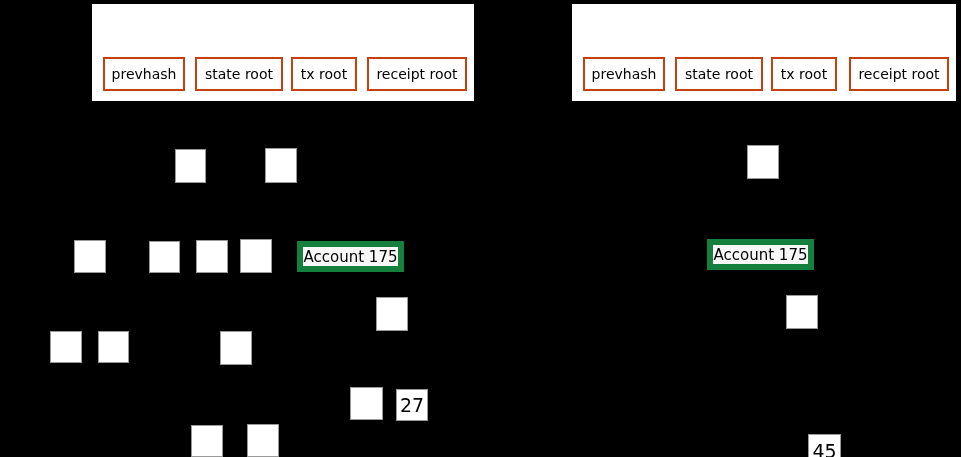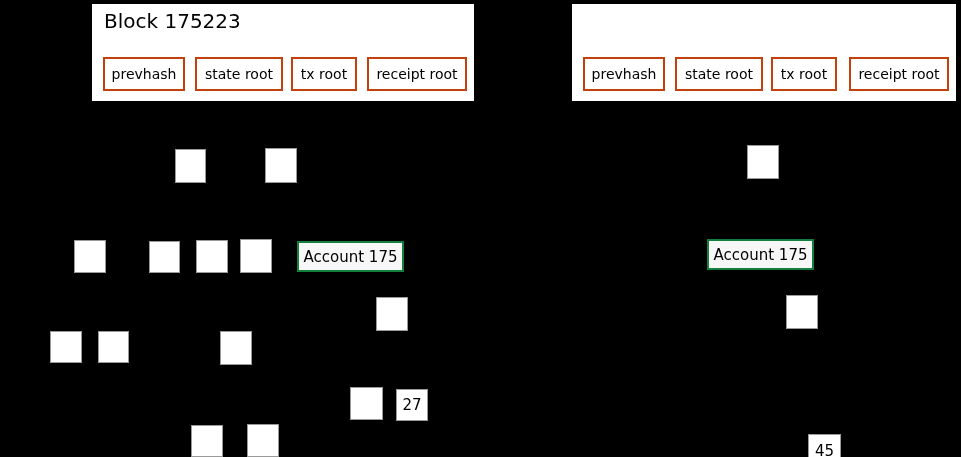--- a/index.html
+++ b/index.html
@@ -52,30 +52,30 @@
     position: absolute;
     background: #ffffff;
     border: 1px solid #9a9a9a;
     box-sizing: border-box;
   }
   .valnode {
     position: absolute;
     background: #ffffff;
     border: 1px solid #9a9a9a;
     box-sizing: border-box;
-    font-size: 15px;
+    font-size: 19px;
     color: #000000;
     display: flex;
     align-items: center;
     justify-content: center;
   }
   .label-box {
     position: absolute;
     background: #f7f7f7;
-    border: 2px solid #15803d;
+    border: 6px solid #15803d;
     box-sizing: border-box;
     font-size: 15px;
     color: #000000;
     display: flex;
     align-items: center;
     justify-content: center;
     white-space: nowrap;
   }
 
   
@@ -108,21 +108,20 @@
     <line class="edge-visible" x1="564" y1="71" x2="581" y2="71"></line>
 
     <line class="edge-visible" x1="218" y1="88" x2="210" y2="103"></line>
     <line class="edge-visible" x1="250" y1="88" x2="258" y2="103"></line>
 
     <line class="edge-visible" x1="700" y1="88" x2="622" y2="103"></line>
     <line class="edge-visible" x1="738" y1="88" x2="748" y2="103"></line>
   </svg>
 
   <div class="block" style="left:90px; top:2px; width:386px; height:101px;">
-    <div class="block-title">Block 175223</div>
     <div class="field" style="left:11px; top:53px; width:82px; height:34px;">prevhash</div>
     <div class="field" style="left:103px; top:53px; width:88px; height:34px;">state root</div>
     <div class="field" style="left:199px; top:53px; width:66px; height:34px;">tx root</div>
     <div class="field" style="left:275px; top:53px; width:100px; height:34px;">receipt root</div>
   </div>
 
   <div class="block" style="left:570px; top:2px; width:388px; height:101px;">
     <div class="field" style="left:11px; top:53px; width:82px; height:34px;">prevhash</div>
     <div class="field" style="left:103px; top:53px; width:88px; height:34px;">state root</div>
     <div class="field" style="left:199px; top:53px; width:66px; height:34px;">tx root</div>

